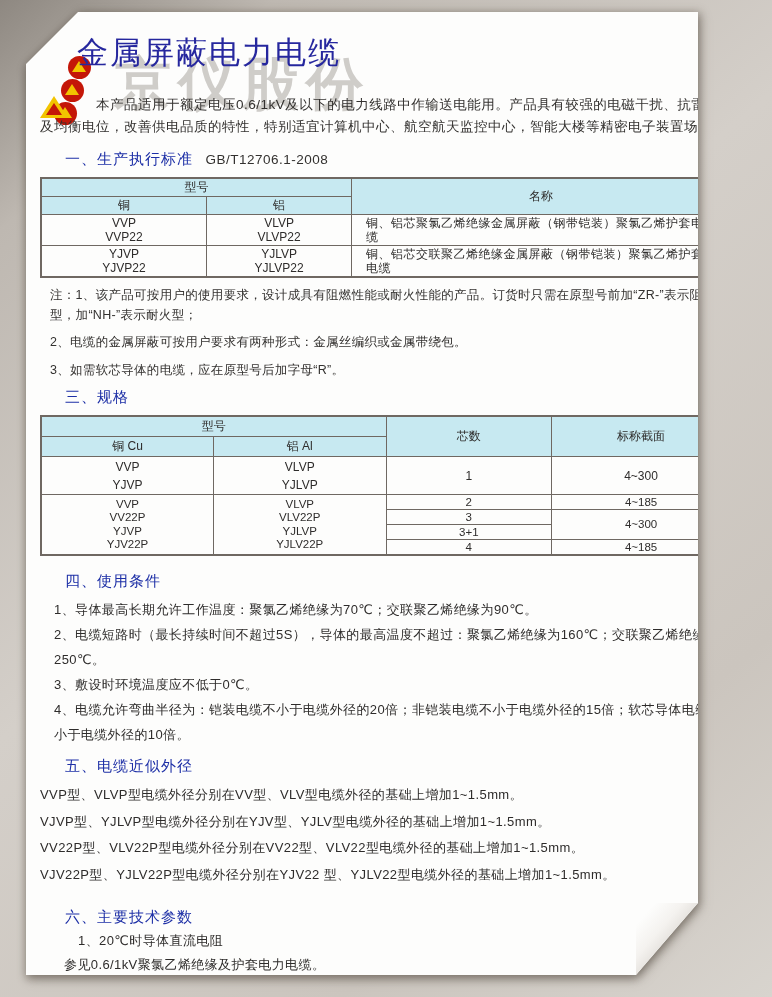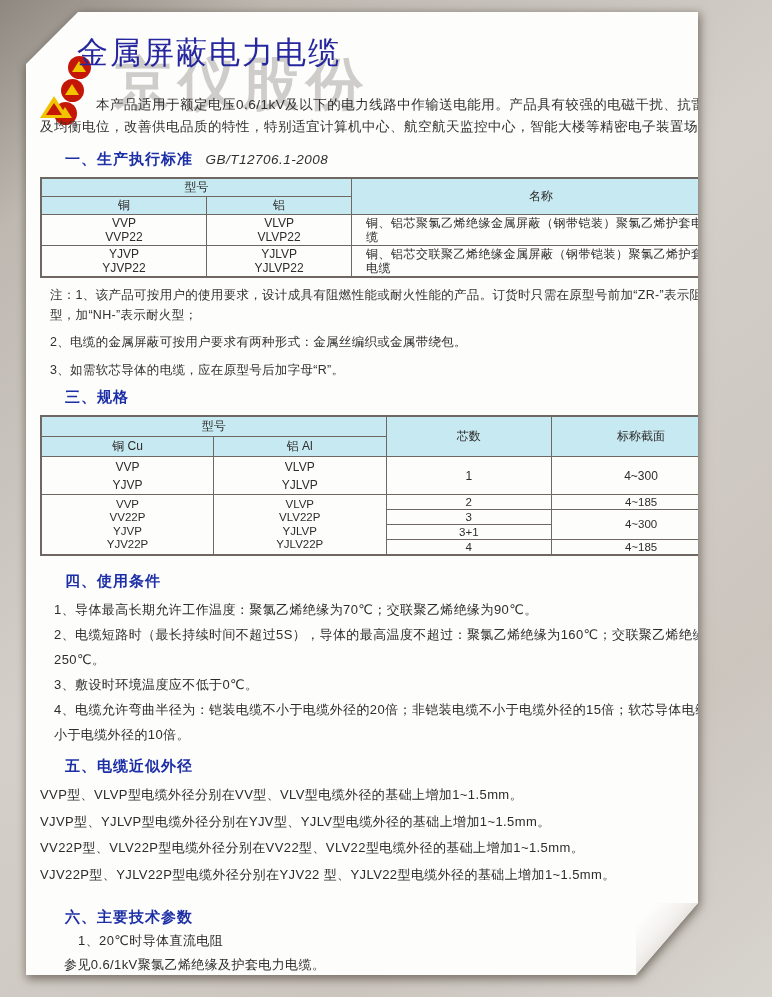--- a/index.html
+++ b/index.html
@@ -37,22 +37,22 @@
   }
   .logo-big-tri .inner{
     position:absolute;left:-8px;top:7px;width:0;height:0;
     border-left:8px solid transparent;border-right:8px solid transparent;border-bottom:12px solid #c41708;
   }
   
   .content{position:absolute;left:0;top:0;width:726px;height:963px;z-index:2;padding:0 20px 0 14px;box-sizing:border-box;color:#2e2c2b;}
   .doc-title{margin:20px 0 0 37px;font-size:31px;font-weight:normal;color:#26279e;letter-spacing:2px;}
   .intro{margin:20px 6px 0 0;text-indent:56px;font-size:13.5px;line-height:22px;color:#33312f;letter-spacing:.5px;}
   .h-row{margin:12px 0 0 25px;white-space:nowrap;}
-  .sec-h{font-size:15px;font-weight:bold;color:#1d2fa6;letter-spacing:1px;}
-  .h-suffix{font-size:13.5px;color:#33312f;margin-left:8px;font-weight:normal;letter-spacing:.5px;font-style:italic;}
+  .sec-h{font-size:15px;font-weight:normal;color:#1d2fa6;letter-spacing:1px;}
+  .h-suffix{font-size:13.5px;color:#33312f;margin-left:8px;font-weight:normal;letter-spacing:.5px;}
   table{border-collapse:collapse;width:100%;table-layout:fixed;color:#2e2c2b;}
   .tbl{margin-top:8px;border:2px solid #6f6862;}
   .tbl td,.tbl th{border:1px solid #6f6862;text-align:center;padding:0;font-weight:normal;}
   .thead-bg{background:#c7e9f1;}
   
   .t1 th{height:15px;font-size:12px;}
   .t1 td{height:15px;font-size:12px;}
   .t1 .body-cell{height:30px;line-height:14px;}
   .t1 .name-cell{text-align:left;padding-left:14px;letter-spacing:.5px;}
   

